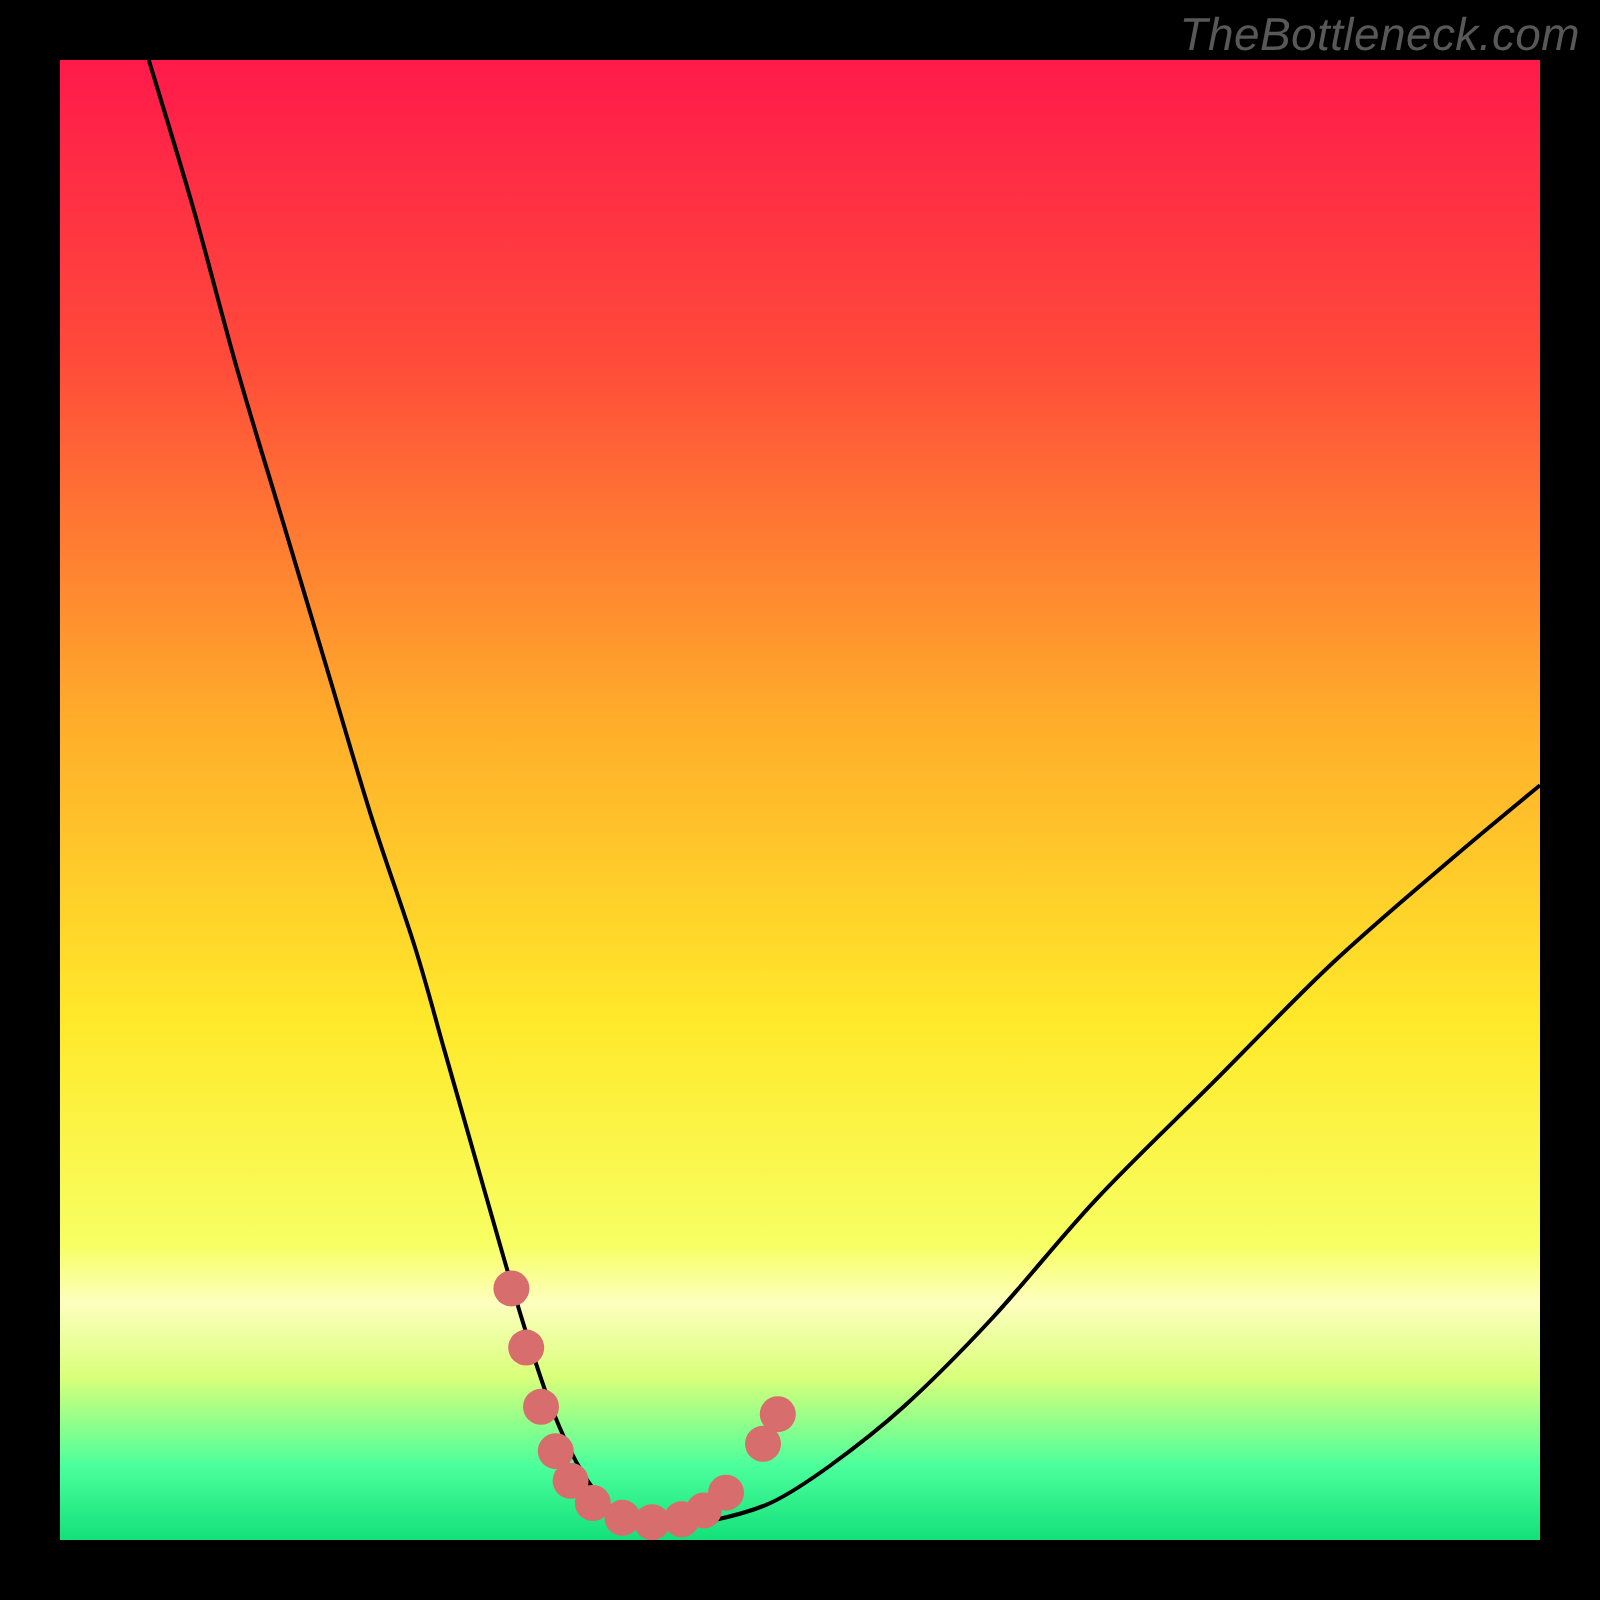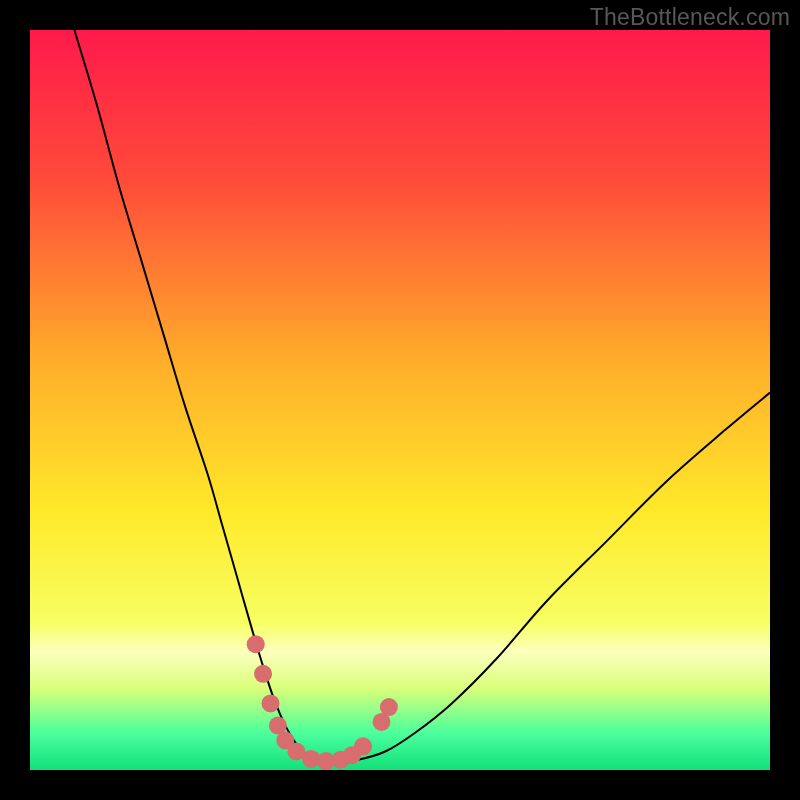--- a/index.html
+++ b/index.html
@@ -9,20 +9,21 @@
     height: 800px;
     overflow: hidden;
     background: #000;
     font-family: Arial, Helvetica, sans-serif;
   }
   .frame {
     position: relative;
     width: 800px;
     height: 800px;
     background: #000;
+    font-style: italic;
   }
   .plot-area {
     position: absolute;
     left: 30px;
     top: 30px;
     width: 740px;
     height: 740px;
     overflow: hidden;
   }
   .watermark {

